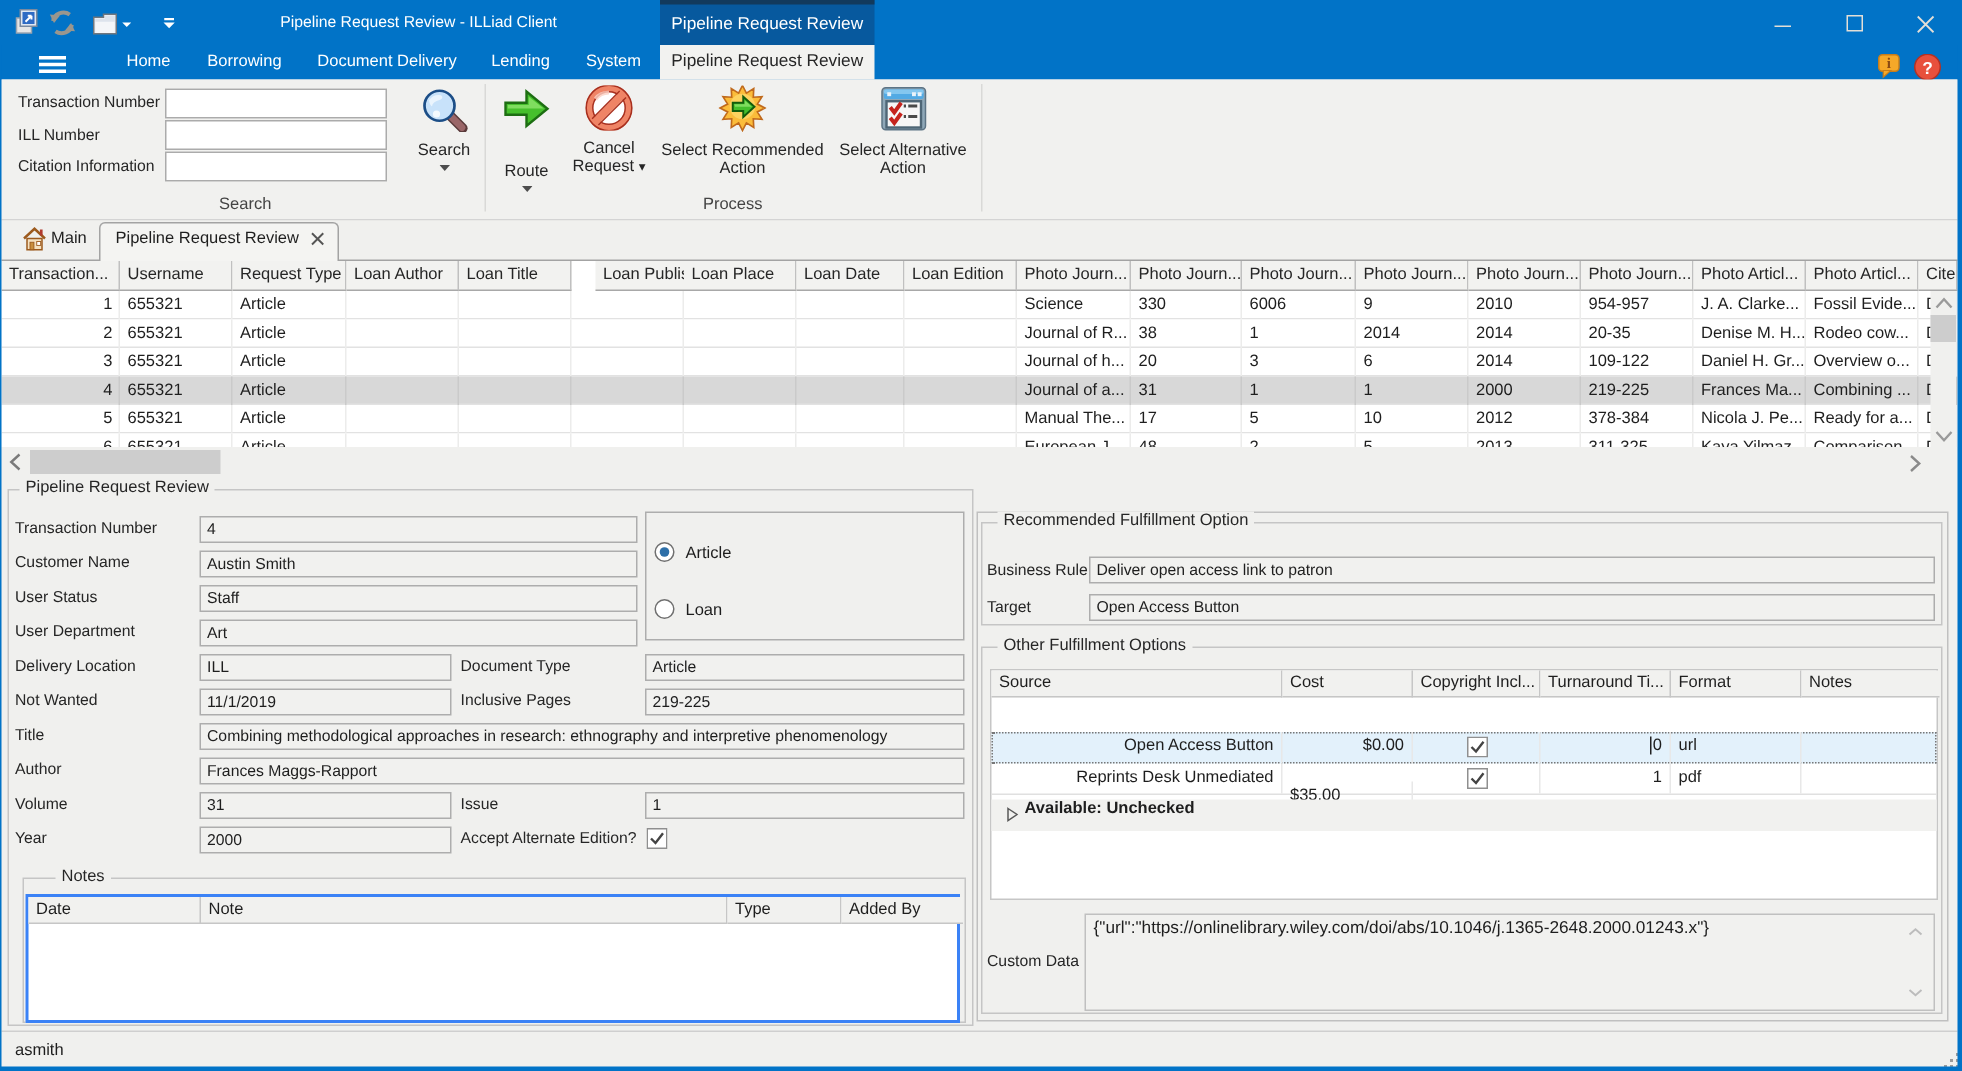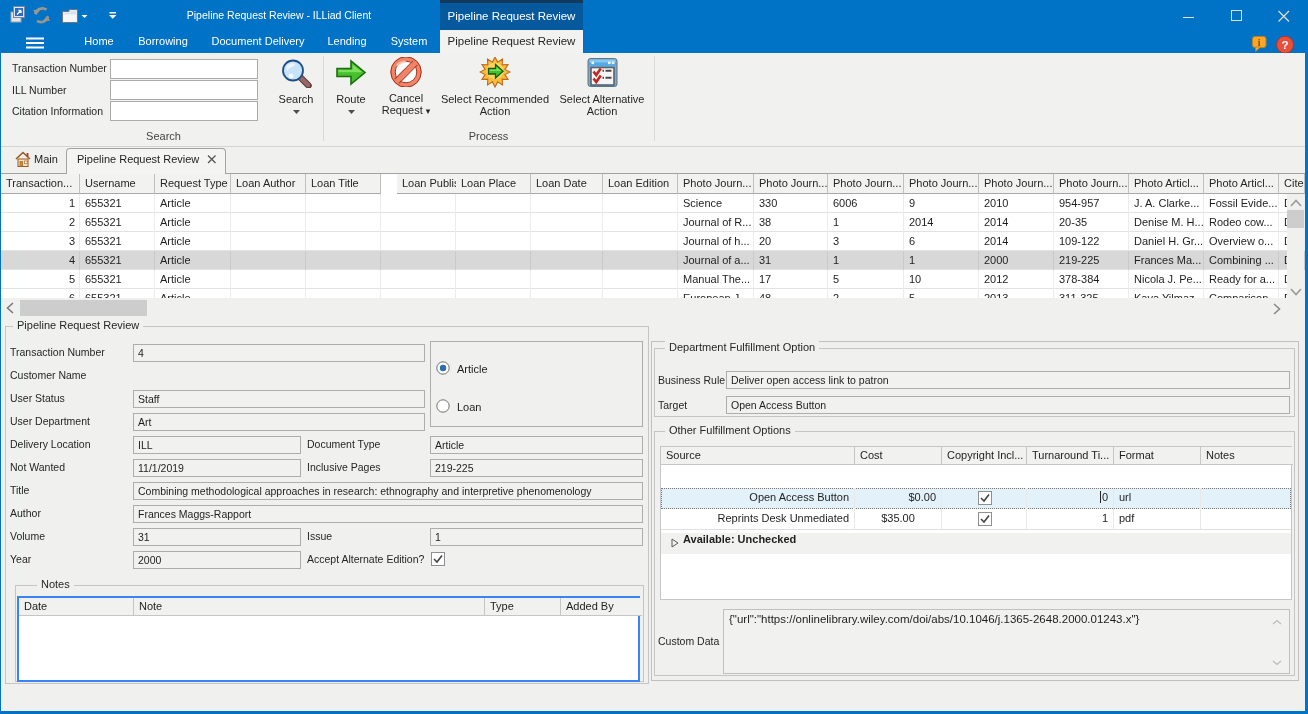--- a/index.html
+++ b/index.html
@@ -169,21 +169,21 @@
     <svg width="7" height="5" style="margin-top:2px;">
           <path d="M0 0 H7 L3.5 4 Z" fill="#4d4d4d"></path>
         </svg>
   </div>
 
   <div class="icon-btn" style="left:328px; top:4px; width:44px;">
     <svg width="34" height="31" viewBox="0 0 34 31">
       <path d="M3 11.5 L17 11.5 L17 4 L31 15.5 L17 27 L17 19.5 L3 19.5 Z" fill="#46c02c" stroke="#1d6e12" stroke-width="1.6" stroke-linejoin="miter"></path>
       <path d="M4.5 13 L18.5 13 L18.5 7.5 L28.5 15.3 L19 15.3 L4.5 15.3 Z" fill="#8ae269" opacity="0.85"></path>
     </svg>
-    <div style="margin-top:3px;">Route</div>
+    <div style="margin-top:17px;">Route</div>
     <svg width="7" height="5" style="margin-top:2px;">
           <path d="M0 0 H7 L3.5 4 Z" fill="#4d4d4d"></path>
         </svg>
   </div>
 
   <div class="icon-btn" style="left:376px; top:4px; width:58px;">
     <svg width="32" height="30" viewBox="0 0 32 30">
       <circle cx="16" cy="15" r="13.2" fill="#fff" stroke="#ef8466" stroke-width="4.6"></circle>
       <circle cx="16" cy="15" r="15.2" fill="none" stroke="#a8301f" stroke-width="1"></circle>
       <circle cx="16" cy="15" r="10.8" fill="none" stroke="#a8301f" stroke-width="1"></circle>
@@ -406,20 +406,21 @@
 </div>
 
 <div id="bottom">
 
   <div class="groupbox" style="left:4px; top:8px; width:644px; height:358px;">
     <div class="gb-label" style="left:7px;">Pipeline Request Review</div>
   </div>
   <div class="flbl" style="left:9px; top:28px;">Transaction Number</div>
   <div class="fld" style="left:132px; top:26px; width:292px;">4</div>
   <div class="flbl" style="left:9px; top:51px;">Customer Name</div>
+  <div class="fld" style="left:132px; top:49px; width:292px;">Austin Smith</div>
   <div class="flbl" style="left:9px; top:74px;">User Status</div>
   <div class="fld" style="left:132px; top:72px; width:292px;">Staff</div>
   <div class="flbl" style="left:9px; top:97px;">User Department</div>
   <div class="fld" style="left:132px; top:95px; width:292px;">Art</div>
   <div class="flbl" style="left:9px; top:120px;">Delivery Location</div>
   <div class="fld" style="left:132px; top:118px; width:168px;">ILL</div>
   <div class="flbl" style="left:306px; top:120px;">Document Type</div>
   <div class="fld" style="left:429px; top:118px; width:213px;">Article</div>
   <div class="flbl" style="left:9px; top:143px;">Not Wanted</div>
   <div class="fld" style="left:132px; top:141px; width:168px;">11/1/2019</div>
@@ -464,21 +465,21 @@
   </div>
   <div class="abs" style="left:16px; top:278px; width:623px; height:86px; background:#fff; border:2px solid #3b82f6;">
     <div class="t-h" style="left:0; top:0; width:115px;">Date</div>
     <div class="t-h" style="left:115px; top:0; width:351px;">Note</div>
     <div class="t-h" style="left:466px; top:0; width:76px;">Type</div>
     <div class="t-h" style="left:542px; top:0; width:81px; border-right:none;">Added By</div>
   </div>
 
   <div class="abs" style="left:650px; top:23px; width:648px; height:340px; border:1px solid #c0c0c0;"></div>
   <div class="groupbox" style="left:653px; top:30px; width:641px; height:69px;">
-    <div class="gb-label" style="left:10px;">Department Fulfillment Option</div>
+    <div class="gb-label" style="left:10px;">Recommended Fulfillment Option</div>
   </div>
   <div class="flbl" style="left:657px; top:56px;">Business Rule</div>
   <div class="fld" style="left:725px; top:53px; width:564px;">Deliver open access link to patron</div>
   <div class="flbl" style="left:657px; top:81px;">Target</div>
   <div class="fld" style="left:725px; top:78px; width:564px;">Open Access Button</div>
   <div class="groupbox" style="left:653px; top:113px; width:641px; height:245px;">
     <div class="gb-label" style="left:10px;">Other Fulfillment Options</div>
   </div>
 
   <div class="abs" id="rtable" style="left:659px; top:128px; width:632px; height:154px; background:#fff; border:1px solid #c6c6c6;">
@@ -496,21 +497,21 @@
                 <rect x="0.5" y="0.5" width="13" height="13" fill="#fff" stroke="#8f8f8f"></rect>
                 <path d="M3 7 L6 10 L11 3.5" fill="none" stroke="#444" stroke-width="1.6"></path>
               </svg></span>
           </div>
       <div class="t-c" style="left:366px; width:87px; text-align:right;"><span style="border-left:1px solid #222; padding-left:1px;">0</span></div>
       <div class="t-c" style="left:453px; width:87px;">url</div>
       <div class="t-c" style="left:540px; width:90px; border-right:none;"></div>
     </div>
     <div class="abs" style="left:0; top:62px; width:630px; height:21px; border-bottom:1px solid #e0e0e0;">
       <div class="t-c" style="left:0; width:194px; text-align:right;">Reprints Desk Unmediated</div>
-      <div class="t-c" style="left:194px; width:87px; text-align:center;">$35.00</div>
+      <div class="t-c" style="left:194px; width:87px; text-align:left;margin-top:12px;">$35.00</div>
       <div class="t-c" style="left:281px; width:85px;">
             <span class="abs" style="left:36px; top:3px;"><svg width="14" height="14">
                 <rect x="0.5" y="0.5" width="13" height="13" fill="#fff" stroke="#8f8f8f"></rect>
                 <path d="M3 7 L6 10 L11 3.5" fill="none" stroke="#444" stroke-width="1.6"></path>
               </svg></span>
           </div>
       <div class="t-c" style="left:366px; width:87px; text-align:right;">1</div>
       <div class="t-c" style="left:453px; width:87px;">pdf</div>
       <div class="t-c" style="left:540px; width:90px; border-right:none;"></div>
     </div>
@@ -527,16 +528,31 @@
     <div class="abs" style="left:5px; top:3px; font-size:11.5px;">{"url":"https://onlinelibrary.wiley.com/doi/abs/10.1046/j.1365-2648.2000.01243.x"}</div>
     <div class="abs" style="right:7px; top:5px;"><svg width="10" height="6">
             <path d="M1 5 L5 1.5 L9 5" fill="none" stroke="#bcbcbc" stroke-width="1.3"></path>
           </svg></div>
     <div class="abs" style="right:7px; bottom:5px;"><svg width="10" height="6">
             <path d="M1 1 L5 4.5 L9 1" fill="none" stroke="#bcbcbc" stroke-width="1.3"></path>
           </svg></div>
   </div>
 </div>
 
+<div id="statusbar">
+      <div class="abs" style="left:9px; top:6px;">asmith</div>
+  <div class="abs" style="left:1293px; top:12px;">
+    <svg width="14" height="14">
+      <g fill="#9a9a9a">
+        <rect x="10" y="10" width="2" height="2"></rect>
+            <rect x="10" y="6" width="2" height="2"></rect>
+            <rect x="10" y="2" width="2" height="2"></rect>
+        <rect x="6" y="10" width="2" height="2"></rect>
+            <rect x="6" y="6" width="2" height="2"></rect>
+        <rect x="2" y="10" width="2" height="2"></rect>
+      </g>
+    </svg>
+  </div>
+</div>
 <div id="bl"></div>
     <div id="br"></div>
     <div id="bb"></div>
 </div>
 
 </body></html>

